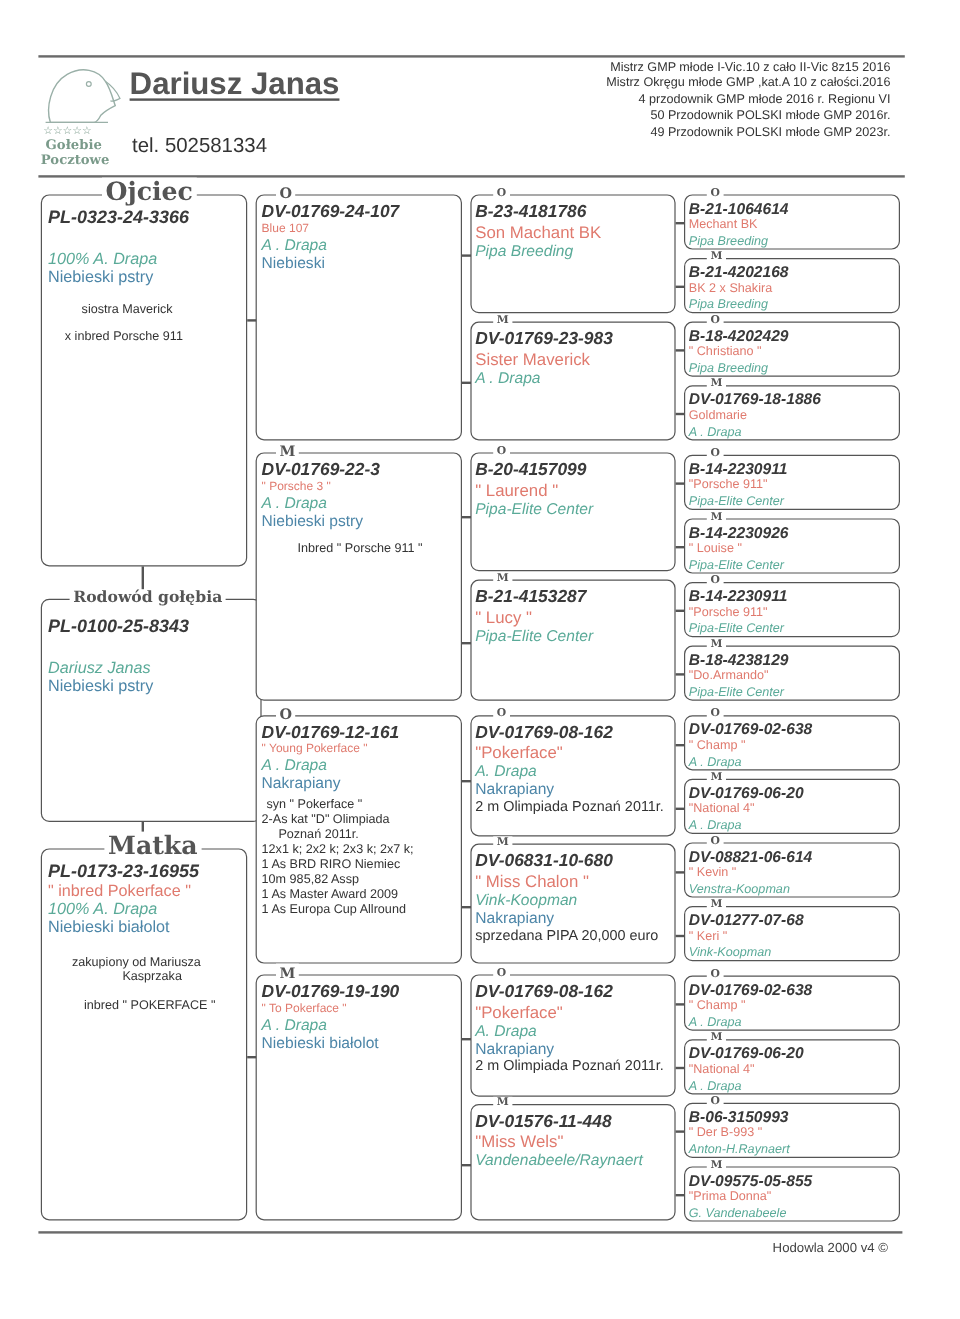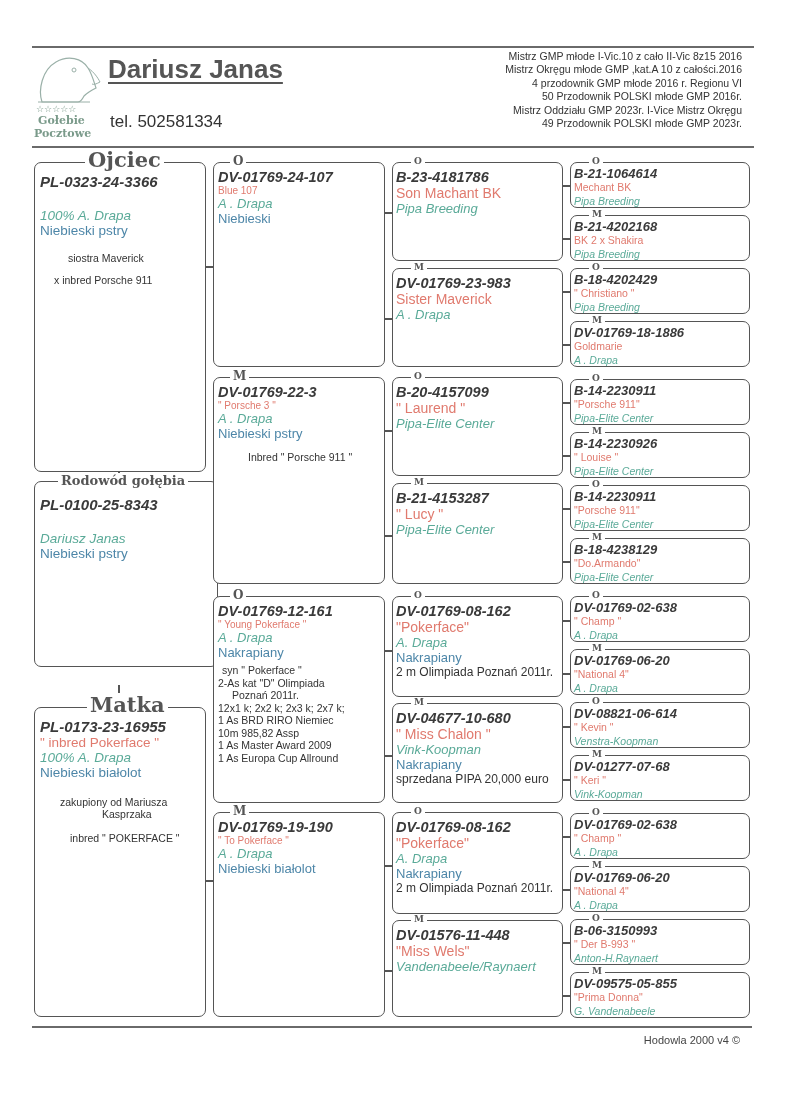--- a/index.html
+++ b/index.html
@@ -64,37 +64,36 @@
 </div>
 
 <div class="title">Dariusz Janas</div>
 <div class="phone">tel. 502581334</div>
 
 <div class="achievements">
   <div>Mistrz GMP młode  I-Vic.10 z cało II-Vic 8z15 2016</div>
   <div>Mistrz Okręgu młode GMP ,kat.A 10 z całości.2016</div>
   <div>4 przodownik GMP młode 2016 r. Regionu VI</div>
   <div>50 Przodownik POLSKI młode GMP 2016r.</div>
-  <div>Mistrz Oddziału GMP 2023r.  I-Vice Mistrz Okręgu</div>
   <div>49 Przodownik POLSKI młode  GMP 2023r.</div>
 </div>
 
 <div class="box c1" style="left:34px; top:162px; width:172px; height:310px; padding:10px 5px;">
   <span class="lbl big" style="left:50px;">Ojciec</span>
   <div class="ring">PL-0323-24-3366</div>
   <div style="height:18px"></div>
   <div class="br">100% A. Drapa</div>
   <div class="col">Niebieski pstry</div>
   <div class="note" style="margin-top:14px; padding-left:28px;">siostra    Maverick</div>
   <div class="note" style="margin-top:10px; padding-left:14px;">x  inbred  Porsche  911</div>
 </div>
 
 <div class="line" style="left:118px; top:472px; width:2px; height:24px;"></div>
 
-<div class="box c1" style="left:34px; top:481px; width:184px; height:186px; padding:14px 5px;">
+<div class="box c1" style="left:34px; top:499px; width:184px; height:186px; padding:14px 5px;">
   <span class="lbl med" style="left:23px;">Rodowód gołębia</span>
   <div class="ring">PL-0100-25-8343</div>
   <div style="height:18px"></div>
   <div class="br">Dariusz Janas</div>
   <div class="col">Niebieski pstry</div>
 </div>
 
 <div class="line" style="left:118px; top:685px; width:2px; height:22px;"></div>
 
 <div class="box c1" style="left:34px; top:707px; width:172px; height:310px; padding:10px 5px;">
@@ -189,21 +188,21 @@
 <div class="box c3" style="left:392px; top:596px; width:171px; height:101px; padding:6px 3px;">
   <span class="lbl xs" style="left:18px;">O</span>
   <div class="ring">DV-01769-08-162</div>
   <div class="nm">"Pokerface"</div>
   <div class="br">A. Drapa</div>
   <div class="col">Nakrapiany</div>
   <div class="note">2 m Olimpiada Poznań 2011r.</div>
 </div>
 <div class="box c3" style="left:392px; top:703px; width:171px; height:100px; padding:6px 3px;">
   <span class="lbl xs" style="left:18px;">M</span>
-  <div class="ring">DV-04677-10-680</div>
+  <div class="ring">DV-06831-10-680</div>
   <div class="nm">" Miss Chalon "</div>
   <div class="br">Vink-Koopman</div>
   <div class="col">Nakrapiany</div>
   <div class="note">sprzedana PIPA 20,000 euro</div>
 </div>
 <div class="box c3" style="left:392px; top:812px; width:171px; height:102px; padding:6px 3px;">
   <span class="lbl xs" style="left:18px;">O</span>
   <div class="ring">DV-01769-08-162</div>
   <div class="nm">"Pokerface"</div>
   <div class="br">A. Drapa</div>

